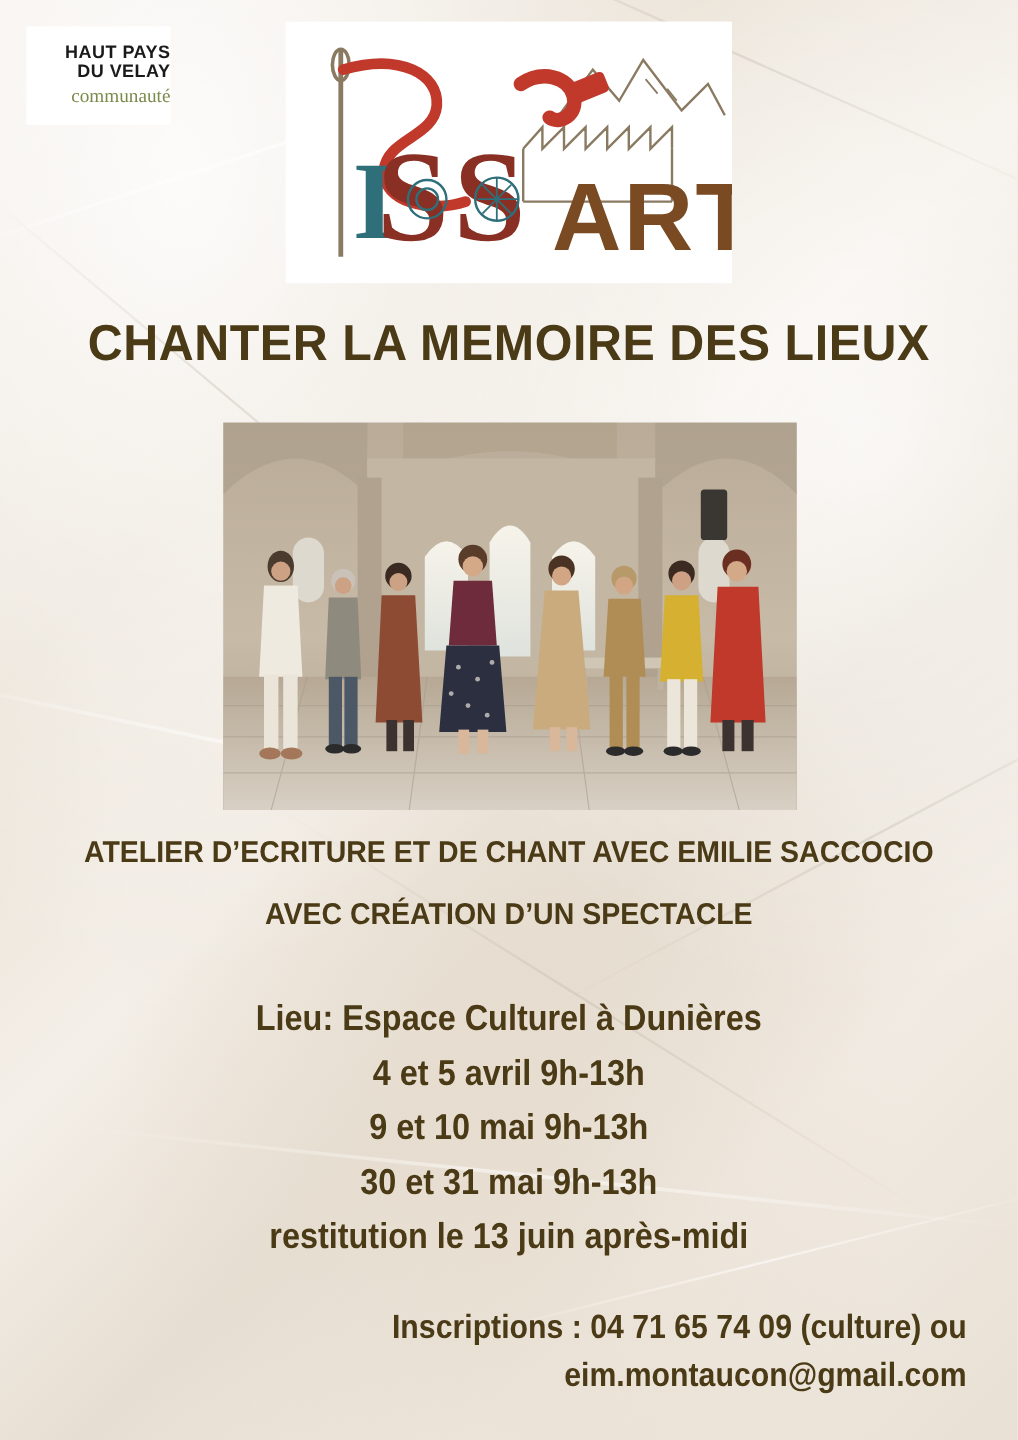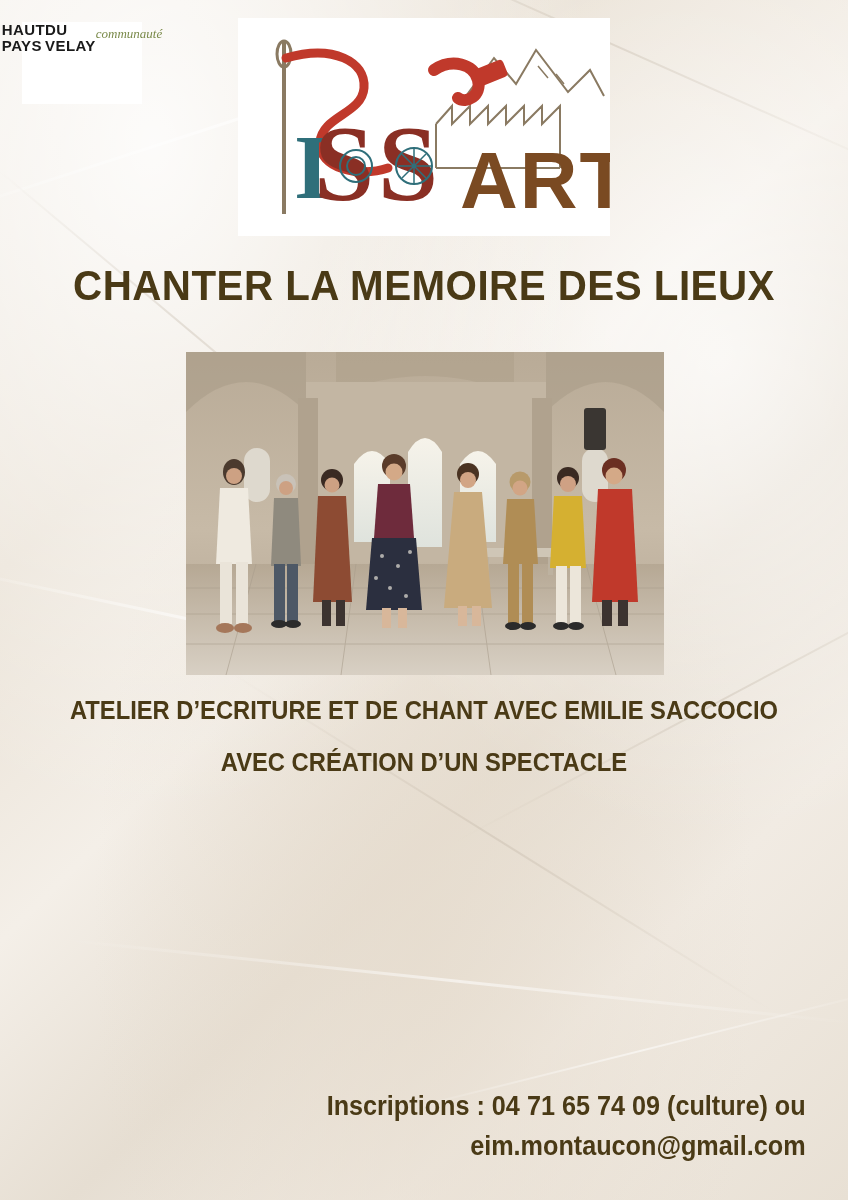--- a/index.html
+++ b/index.html
@@ -43,36 +43,35 @@
   .c8 { left: 180px; top: 840px; width: 640px; height: 2px; transform: rotate(32deg); }
 
   .logo-hpv {
     position: absolute;
     left: 22px;
     top: 22px;
     width: 120px;
     height: 82px;
     background: #ffffff;
     display: flex;
-    flex-direction: row;
-    align-items: flex-start;
+    flex-direction: column;
+    align-items: flex-end;
     justify-content: center;
     line-height: 1.05;
   }
   .logo-hpv .ln {
     font-family: "Liberation Sans", sans-serif;
     font-weight: bold;
     font-size: 15px;
     letter-spacing: 0.4px;
     color: #1a1a1a;
   }
   .logo-hpv .sub {
     font-family: "Liberation Serif", serif;
-    font-style: italic;
-    font-size: 13px;
+    font-size: 16px;
     color: #7a8a4a;
     margin-top: 5px;
   }
 
   .logo-tissart {
     position: absolute;
     left: 238px;
     top: 18px;
     width: 372px;
     height: 218px;
@@ -336,19 +335,26 @@
         <path d="M412 137 L446 137 L452 250 L406 250 Z" fill="#c0392b"></path>
         <rect x="416" y="248" width="10" height="26" fill="#3c3330"></rect>
         <rect x="432" y="248" width="10" height="26" fill="#3c3330"></rect>
       </g>
     </svg>
   </div>
 
   <div class="sub1">ATELIER D’ECRITURE ET DE CHANT AVEC EMILIE SACCOCIO</div>
   <div class="sub2">AVEC CRÉATION D’UN SPECTACLE</div>
 
+  <div class="details">
+    <div class="line">Lieu: Espace Culturel à Dunières</div>
+    <div class="line">4 et 5 avril 9h-13h</div>
+    <div class="line">9 et 10 mai 9h-13h</div>
+    <div class="line">30 et 31 mai 9h-13h</div>
+    <div class="line">restitution le 13 juin après-midi</div>
+  </div>
 
   <div class="contact">
     <div class="line">Inscriptions : 04 71 65 74 09 (culture) ou</div>
     <div class="line">eim.montaucon@gmail.com</div>
   </div>
 
 </div>
 
 </body></html>

